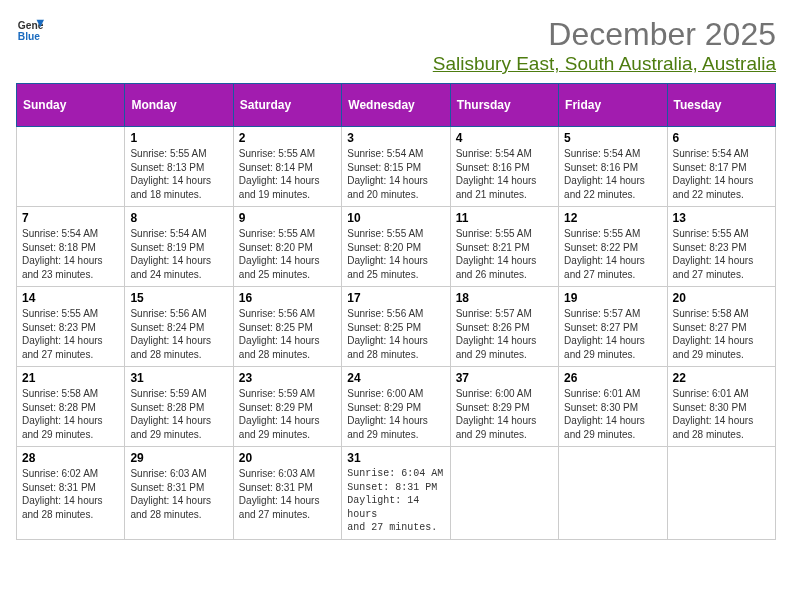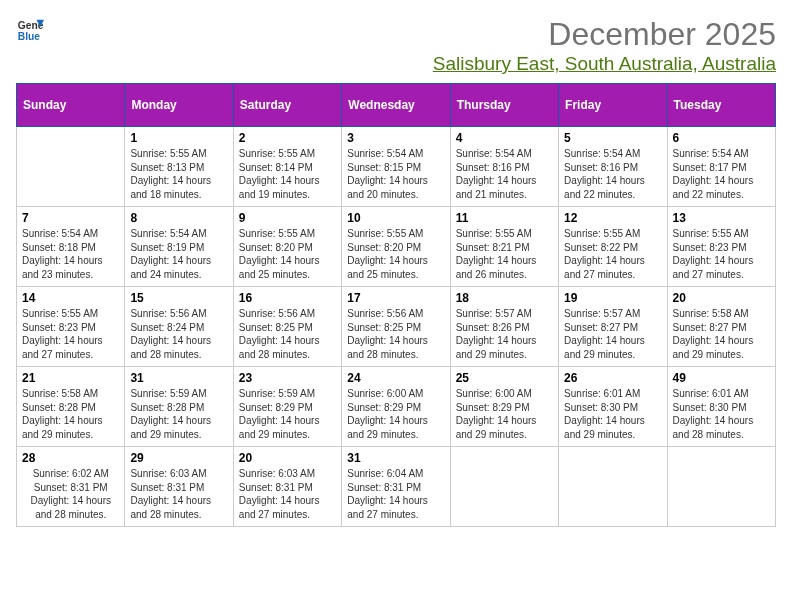--- a/index.html
+++ b/index.html
@@ -274,66 +274,66 @@
 and 29 minutes.</div>
         </td>
         <td>
           <span class="day-number">24</span>
           <div class="day-info" style="white-space: pre-line;">Sunrise: 6:00 AM
 Sunset: 8:29 PM
 Daylight: 14 hours
 and 29 minutes.</div>
         </td>
         <td>
-          <span class="day-number">25</span>
+          <span class="day-number">37</span>
           <div class="day-info" style="white-space: pre-line;">Sunrise: 6:00 AM
 Sunset: 8:29 PM
 Daylight: 14 hours
 and 29 minutes.</div>
         </td>
         <td>
           <span class="day-number">26</span>
           <div class="day-info" style="white-space: pre-line;">Sunrise: 6:01 AM
 Sunset: 8:30 PM
 Daylight: 14 hours
 and 29 minutes.</div>
         </td>
         <td>
-          <span class="day-number">49</span>
+          <span class="day-number">22</span>
           <div class="day-info" style="white-space: pre-line;">Sunrise: 6:01 AM
 Sunset: 8:30 PM
 Daylight: 14 hours
 and 28 minutes.</div>
         </td>
       </tr>
       <tr>
         <td>
           <span class="day-number">28</span>
-          <div class="day-info" style="white-space: pre-line; text-align: center;">Sunrise: 6:02 AM
+          <div class="day-info" style="white-space: pre-line;">Sunrise: 6:02 AM
 Sunset: 8:31 PM
 Daylight: 14 hours
 and 28 minutes.</div>
         </td>
         <td>
           <span class="day-number">29</span>
           <div class="day-info" style="white-space: pre-line;">Sunrise: 6:03 AM
 Sunset: 8:31 PM
 Daylight: 14 hours
 and 28 minutes.</div>
         </td>
         <td>
           <span class="day-number">20</span>
           <div class="day-info" style="white-space: pre-line;">Sunrise: 6:03 AM
 Sunset: 8:31 PM
 Daylight: 14 hours
 and 27 minutes.</div>
         </td>
         <td>
           <span class="day-number">31</span>
-          <div class="day-info" style="white-space: pre-line;">Sunrise: 6:04 AM
+          <div class="day-info" style="white-space: pre-line; font-family: Liberation Mono, monospace;">Sunrise: 6:04 AM
 Sunset: 8:31 PM
 Daylight: 14 hours
 and 27 minutes.</div>
         </td>
         <td class="empty-cell"></td>
         <td class="empty-cell"></td>
         <td class="empty-cell"></td>
       </tr>
     </tbody>
 </table>

